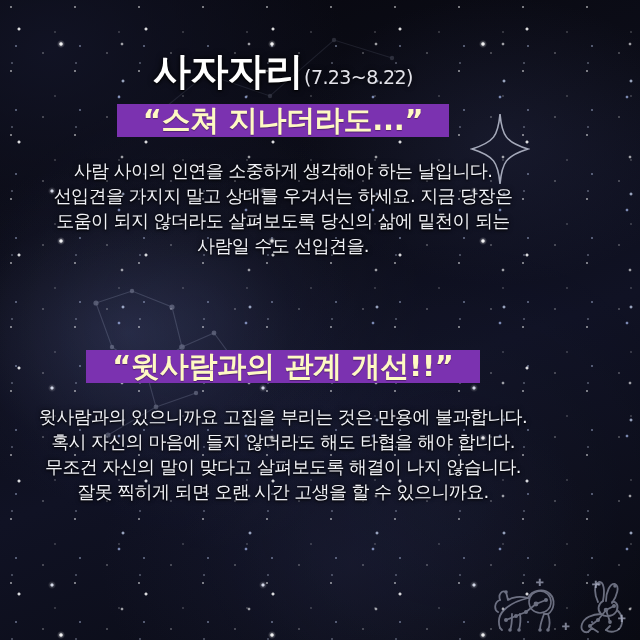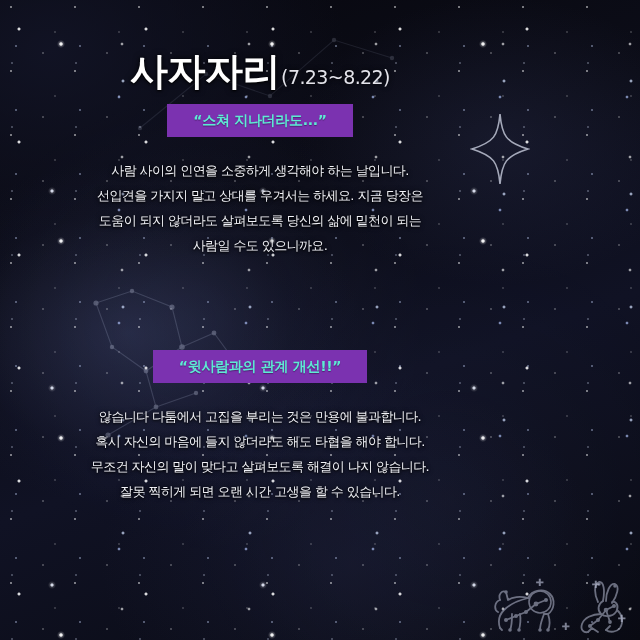--- a/index.html
+++ b/index.html
@@ -94,20 +94,21 @@
     stroke-width: 1.6;
     opacity: 0.8;
   }
 
   
   .section {
     position: absolute;
     left: 0;
     width: 520px;
     text-align: center;
+    padding-left: 23px;
   }
   #section-leo  { top: 52px; }
   #section-virgo { top: 336px; }
 
   .sign-heading {
     display: block;
     white-space: nowrap;
     line-height: 1;
     margin: 0;
     padding: 0;
@@ -130,36 +131,36 @@
     vertical-align: baseline;
   }
 
   .banner-wrap {
     margin-top: 14px;
     display: flex;
     justify-content: center;
   }
   .banner {
     background-color: #7b32b0;
-    color: #5eead4;
-    font-size: 14px;
+    color: #fef9c3;
+    font-size: 29px;
     font-weight: bold;
     letter-spacing: -0.3px;
     line-height: 33px;
     height: 33px;
     box-sizing: border-box;
     padding: 0 26px;
     white-space: nowrap;
     text-shadow: 0 1px 1px rgba(0,0,0,0.35);
   }
 
   .body-text {
     margin-top: 21px;
     color: #f2f3f8;
-    font-size: 13px;
+    font-size: 18px;
     line-height: 25px;
     letter-spacing: -0.6px;
     text-shadow: 0 0 5px rgba(0,0,0,0.95), 0 1px 2px rgba(0,0,0,0.9);
   }
   .body-text .ln { display: block; white-space: nowrap; }
 
   
   .zodiac-icons {
     position: absolute;
     right: 8px;
@@ -231,35 +232,35 @@
     </div>
 
     <div class="banner-wrap">
       <div class="banner">“스쳐 지나더라도...”</div>
     </div>
 
     <div class="body-text">
       <span class="ln">사람 사이의 인연을 소중하게 생각해야 하는 날입니다.</span>
       <span class="ln">선입견을 가지지 말고 상대를 우겨서는 하세요. 지금 당장은</span>
       <span class="ln">도움이 되지 않더라도 살펴보도록 당신의 삶에 밑천이 되는</span>
-      <span class="ln">사람일 수도 있으니까요.</span>
+      <span class="ln">사람일 수도 선입견을.</span>
     </div>
   </div>
 
   <div class="section" id="section-virgo">
 
     <div class="banner-wrap">
       <div class="banner">“윗사람과의 관계 개선!!”</div>
     </div>
 
     <div class="body-text">
-      <span class="ln">않습니다 다툼에서 고집을 부리는 것은 만용에 불과합니다.</span>
+      <span class="ln">윗사람과의 있으니까요 고집을 부리는 것은 만용에 불과합니다.</span>
       <span class="ln">혹시 자신의 마음에 들지 않더라도 해도 타협을 해야 합니다.</span>
       <span class="ln">무조건 자신의 말이 맞다고 살펴보도록 해결이 나지 않습니다.</span>
-      <span class="ln">잘못 찍히게 되면 오랜 시간 고생을 할 수 있습니다.</span>
+      <span class="ln">잘못 찍히게 되면 오랜 시간 고생을 할 수 있으니까요.</span>
     </div>
   </div>
 
   <div class="zodiac-icons">
 
     <svg width="72" height="56" viewBox="0 0 72 56">
 
       <path d="M10 20 C8 14, 12 10, 16 12 L18 20 C22 17, 30 16, 38 18"></path>
       <path d="M38 18 C42 10, 54 8, 60 14 C66 20, 64 30, 58 34 L54 34"></path>
       <path d="M54 34 C52 40, 50 44, 50 50"></path>

